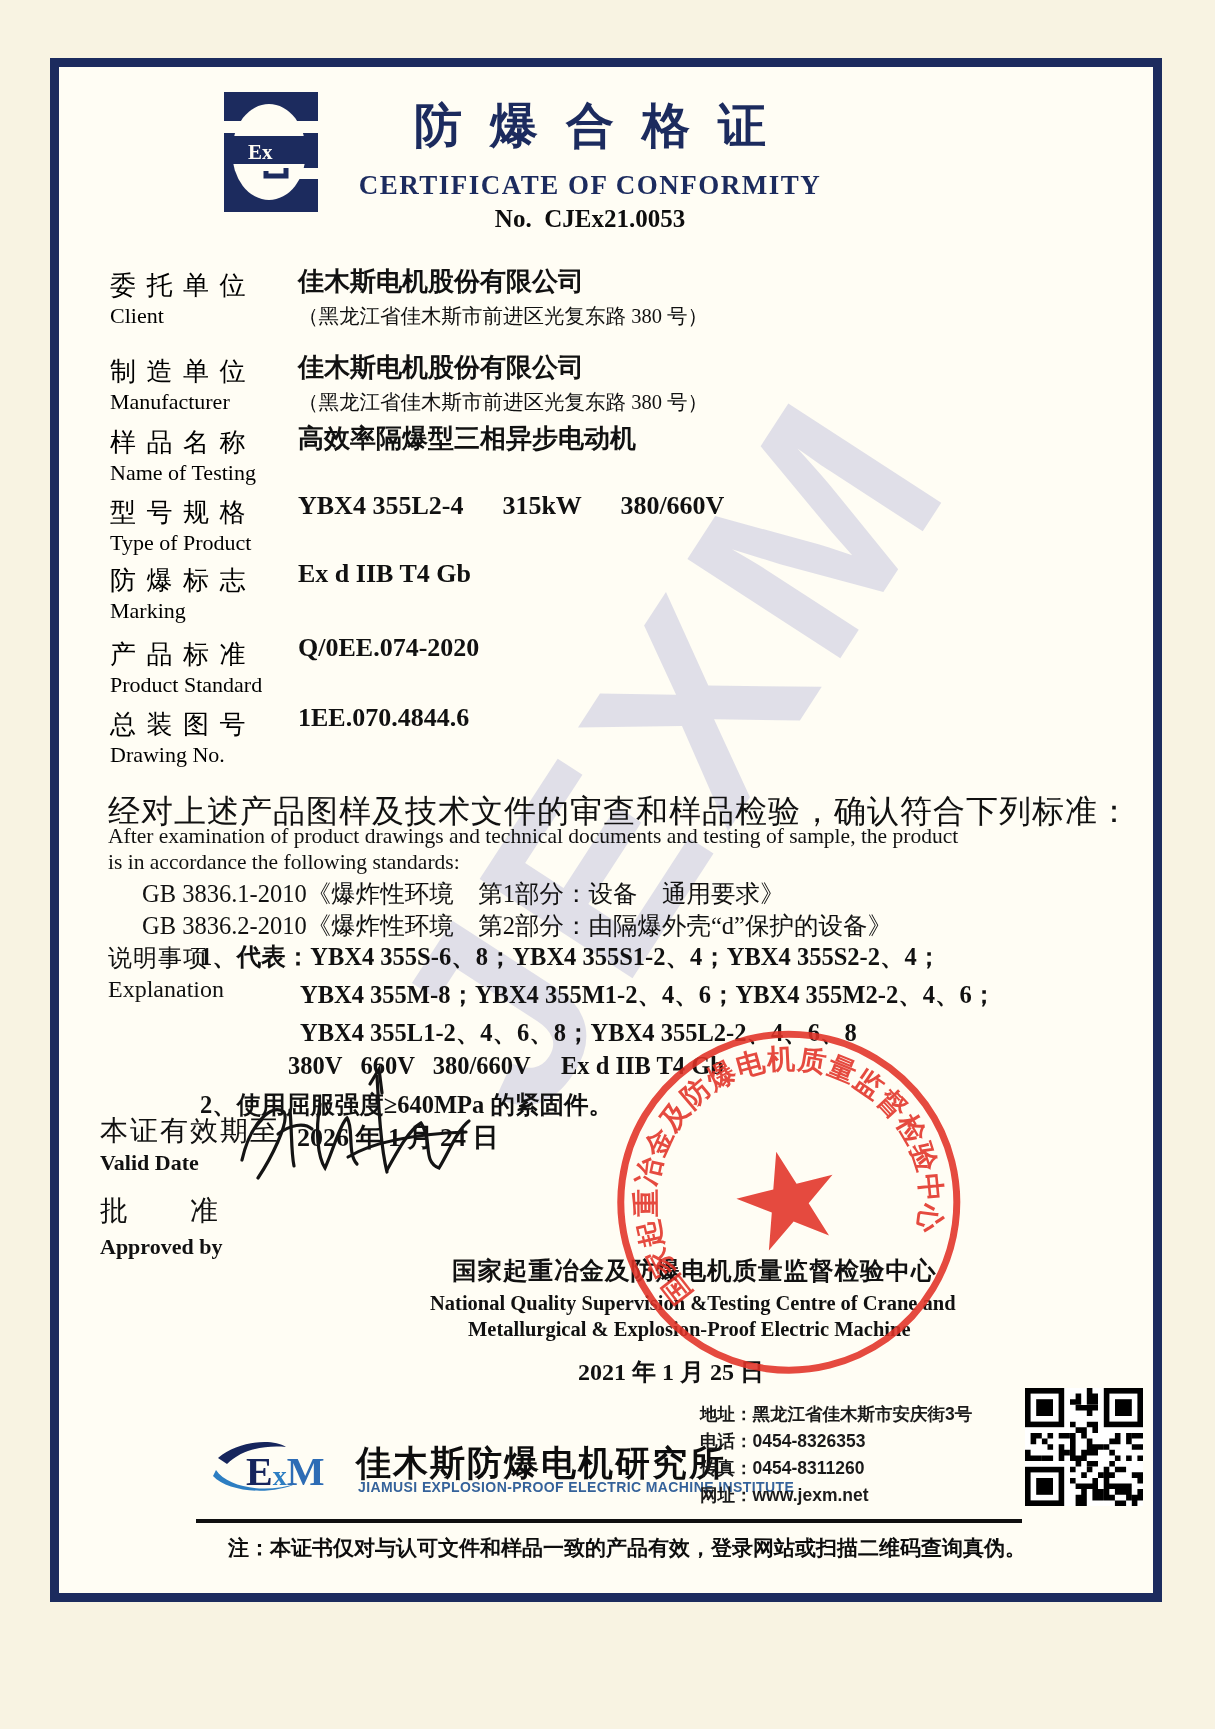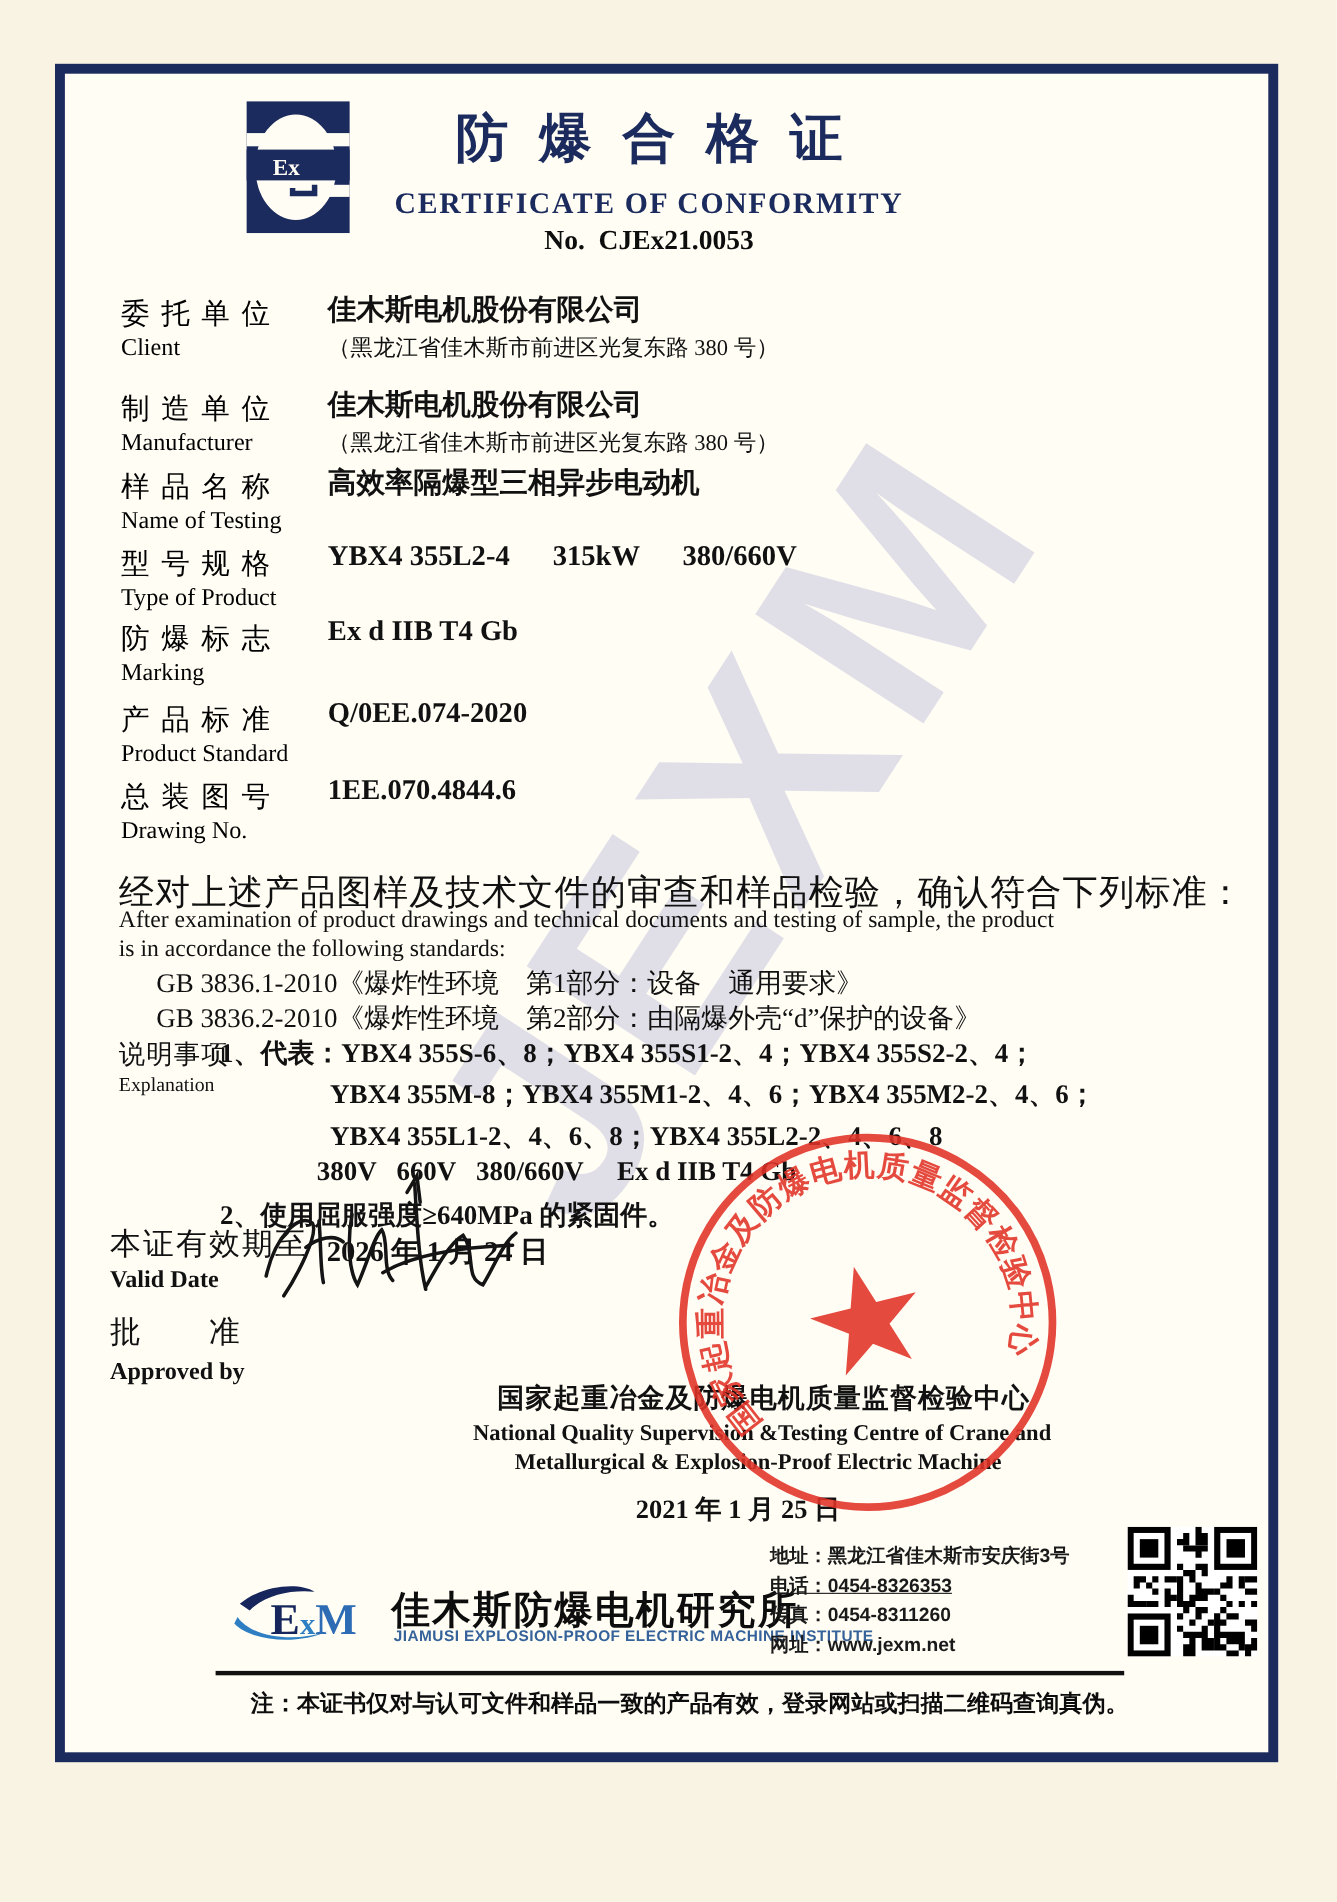--- a/index.html
+++ b/index.html
@@ -159,21 +159,21 @@
   <div class="abs z2 fvalue" style="top:703px;">1EE.070.4844.6</div>
 </div>
 
 <div class="abs z2 stmt-zh">经对上述产品图样及技术文件的审查和样品检验，确认符合下列标准：</div>
 <div class="abs z2 stmt-en" style="left:108px; top:824px;">After examination of product drawings and technical documents and testing of sample, the product</div>
 <div class="abs z2 stmt-en" style="left:108px; top:850px;">is in accordance the following standards:</div>
 <div class="abs z2 standard" style="top:877px;">GB 3836.1-2010《爆炸性环境　第1部分：设备　通用要求》</div>
 <div class="abs z2 standard" style="top:909px;">GB 3836.2-2010《爆炸性环境　第2部分：由隔爆外壳“d”保护的设备》</div>
 
 <div class="abs z2" style="left:108px; top:942px; font-size:24px; letter-spacing:1px;">说明事项</div>
-<div class="abs z2" style="left:108px; top:976px; font-size:18px;">Explanation</div>
+<div class="abs z2" style="left:108px; top:976px; font-size:24px;">Explanation</div>
 <div class="abs z2 exp-line" style="left:200px; top:940px;">1、代表：YBX4 355S-6、8；YBX4 355S1-2、4；YBX4 355S2-2、4；</div>
 <div class="abs z2 exp-line" style="left:300px; top:978px;">YBX4 355M-8；YBX4 355M1-2、4、6；YBX4 355M2-2、4、6；</div>
 <div class="abs z2 exp-line" style="left:300px; top:1016px;">YBX4 355L1-2、4、6、8；YBX4 355L2-2、4、6、8</div>
 <div class="abs z2 exp-line" style="left:288px; top:1052px;">380V   660V   380/660V     Ex d IIB T4 Gb</div>
 <div class="abs z2 exp-line" style="left:200px; top:1088px;">2、使用屈服强度≥640MPa 的紧固件。</div>
 
 <div class="abs z2 big-label" style="left:100px; top:1112px;">本证有效期至</div>
 <div class="abs z2 big-label-en" style="left:100px; top:1150px;">Valid Date</div>
 <div class="abs z2 big-value" style="left:297px; top:1120px;">2026 年 1 月 24 日</div>
 
@@ -219,21 +219,21 @@
     <path d="M8,32 C20,50 58,56 90,45 C62,58 20,54 5,38 Z" fill="#2d7ec2"></path>
     <text x="38" y="47" font-size="40" font-weight="bold" font-family="Liberation Sans, sans-serif">
       <tspan fill="#16255c">E</tspan><tspan fill="#2d7ec2" font-size="28">x</tspan><tspan fill="#2d6cb5">M</tspan>
     </text>
   </svg>
 </div>
 <div class="abs z2 inst-zh">佳木斯防爆电机研究所</div>
 <div class="abs z2 inst-en">JIAMUSI EXPLOSION-PROOF ELECTRIC MACHINE INSTITUTE</div>
 
 <div class="abs z2 contact-line" style="top:1402px;">地址：黑龙江省佳木斯市安庆街3号</div>
-<div class="abs z2 contact-line" style="top:1429px;text-decoration:underline;">电话：0454-8326353</div>
+<div class="abs z2 contact-line" style="top:1429px;">电话：0454-8326353</div>
 <div class="abs z2 contact-line" style="top:1456px;">传真：0454-8311260</div>
 <div class="abs z2 contact-line" style="top:1483px;">网址：www.jexm.net</div>
 
 <div class="abs z2" style="left:1025px; top:1388px; width:118px; height:118px;">
   <svg id="qr" width="118" height="118" viewBox="0 0 118 118">
     <rect width="118" height="118" fill="#ffffff"></rect>
     <path id="qrm" fill="#000" d="M61.8,0.0h5.6v5.6h-5.6zM50.6,5.6h5.6v5.6h-5.6zM61.8,5.6h5.6v5.6h-5.6zM67.4,5.6h5.6v5.6h-5.6zM45.0,11.2h5.6v5.6h-5.6zM50.6,11.2h5.6v5.6h-5.6zM61.8,11.2h5.6v5.6h-5.6zM67.4,11.2h5.6v5.6h-5.6zM50.6,16.9h5.6v5.6h-5.6zM56.2,16.9h5.6v5.6h-5.6zM61.8,16.9h5.6v5.6h-5.6zM67.4,16.9h5.6v5.6h-5.6zM61.8,22.5h5.6v5.6h-5.6zM45.0,33.7h5.6v5.6h-5.6zM61.8,33.7h5.6v5.6h-5.6zM67.4,33.7h5.6v5.6h-5.6zM50.6,39.3h5.6v5.6h-5.6zM56.2,39.3h5.6v5.6h-5.6zM67.4,39.3h5.6v5.6h-5.6zM5.6,45.0h5.6v5.6h-5.6zM11.2,45.0h5.6v5.6h-5.6zM22.5,45.0h5.6v5.6h-5.6zM33.7,45.0h5.6v5.6h-5.6zM39.3,45.0h5.6v5.6h-5.6zM45.0,45.0h5.6v5.6h-5.6zM56.2,45.0h5.6v5.6h-5.6zM89.9,45.0h5.6v5.6h-5.6zM101.1,45.0h5.6v5.6h-5.6zM106.8,45.0h5.6v5.6h-5.6zM112.4,45.0h5.6v5.6h-5.6zM5.6,50.6h5.6v5.6h-5.6zM16.9,50.6h5.6v5.6h-5.6zM45.0,50.6h5.6v5.6h-5.6zM61.8,50.6h5.6v5.6h-5.6zM84.3,50.6h5.6v5.6h-5.6zM89.9,50.6h5.6v5.6h-5.6zM101.1,50.6h5.6v5.6h-5.6zM22.5,56.2h5.6v5.6h-5.6zM33.7,56.2h5.6v5.6h-5.6zM45.0,56.2h5.6v5.6h-5.6zM61.8,56.2h5.6v5.6h-5.6zM67.4,56.2h5.6v5.6h-5.6zM73.0,56.2h5.6v5.6h-5.6zM78.7,56.2h5.6v5.6h-5.6zM106.8,56.2h5.6v5.6h-5.6zM112.4,56.2h5.6v5.6h-5.6zM0.0,61.8h5.6v5.6h-5.6zM33.7,61.8h5.6v5.6h-5.6zM39.3,61.8h5.6v5.6h-5.6zM45.0,61.8h5.6v5.6h-5.6zM56.2,61.8h5.6v5.6h-5.6zM61.8,61.8h5.6v5.6h-5.6zM67.4,61.8h5.6v5.6h-5.6zM84.3,61.8h5.6v5.6h-5.6zM0.0,67.4h5.6v5.6h-5.6zM5.6,67.4h5.6v5.6h-5.6zM11.2,67.4h5.6v5.6h-5.6zM16.9,67.4h5.6v5.6h-5.6zM22.5,67.4h5.6v5.6h-5.6zM33.7,67.4h5.6v5.6h-5.6zM45.0,67.4h5.6v5.6h-5.6zM50.6,67.4h5.6v5.6h-5.6zM56.2,67.4h5.6v5.6h-5.6zM89.9,67.4h5.6v5.6h-5.6zM101.1,67.4h5.6v5.6h-5.6zM112.4,67.4h5.6v5.6h-5.6zM50.6,73.0h5.6v5.6h-5.6zM61.8,73.0h5.6v5.6h-5.6zM67.4,73.0h5.6v5.6h-5.6zM84.3,73.0h5.6v5.6h-5.6zM45.0,78.7h5.6v5.6h-5.6zM61.8,78.7h5.6v5.6h-5.6zM78.7,78.7h5.6v5.6h-5.6zM89.9,78.7h5.6v5.6h-5.6zM95.5,78.7h5.6v5.6h-5.6zM56.2,84.3h5.6v5.6h-5.6zM73.0,84.3h5.6v5.6h-5.6zM78.7,84.3h5.6v5.6h-5.6zM84.3,84.3h5.6v5.6h-5.6zM106.8,84.3h5.6v5.6h-5.6zM112.4,84.3h5.6v5.6h-5.6zM45.0,89.9h5.6v5.6h-5.6zM67.4,89.9h5.6v5.6h-5.6zM78.7,89.9h5.6v5.6h-5.6zM112.4,89.9h5.6v5.6h-5.6zM50.6,95.5h5.6v5.6h-5.6zM56.2,95.5h5.6v5.6h-5.6zM61.8,95.5h5.6v5.6h-5.6zM67.4,95.5h5.6v5.6h-5.6zM78.7,95.5h5.6v5.6h-5.6zM84.3,95.5h5.6v5.6h-5.6zM89.9,95.5h5.6v5.6h-5.6zM95.5,95.5h5.6v5.6h-5.6zM101.1,95.5h5.6v5.6h-5.6zM56.2,101.1h5.6v5.6h-5.6zM67.4,101.1h5.6v5.6h-5.6zM73.0,101.1h5.6v5.6h-5.6zM78.7,101.1h5.6v5.6h-5.6zM89.9,101.1h5.6v5.6h-5.6zM95.5,101.1h5.6v5.6h-5.6zM101.1,101.1h5.6v5.6h-5.6zM112.4,101.1h5.6v5.6h-5.6zM50.6,106.8h5.6v5.6h-5.6zM56.2,106.8h5.6v5.6h-5.6zM67.4,106.8h5.6v5.6h-5.6zM73.0,106.8h5.6v5.6h-5.6zM78.7,106.8h5.6v5.6h-5.6zM84.3,106.8h5.6v5.6h-5.6zM101.1,106.8h5.6v5.6h-5.6zM106.8,106.8h5.6v5.6h-5.6zM112.4,106.8h5.6v5.6h-5.6zM50.6,112.4h5.6v5.6h-5.6zM56.2,112.4h5.6v5.6h-5.6zM89.9,112.4h5.6v5.6h-5.6zM95.5,112.4h5.6v5.6h-5.6zM106.8,112.4h5.6v5.6h-5.6z"></path>
     <g fill="none" stroke="#000">
       <rect x="2.8" y="2.8" width="33.6" height="33.6" stroke-width="5.6"></rect>
       <rect x="81.6" y="2.8" width="33.6" height="33.6" stroke-width="5.6"></rect>

